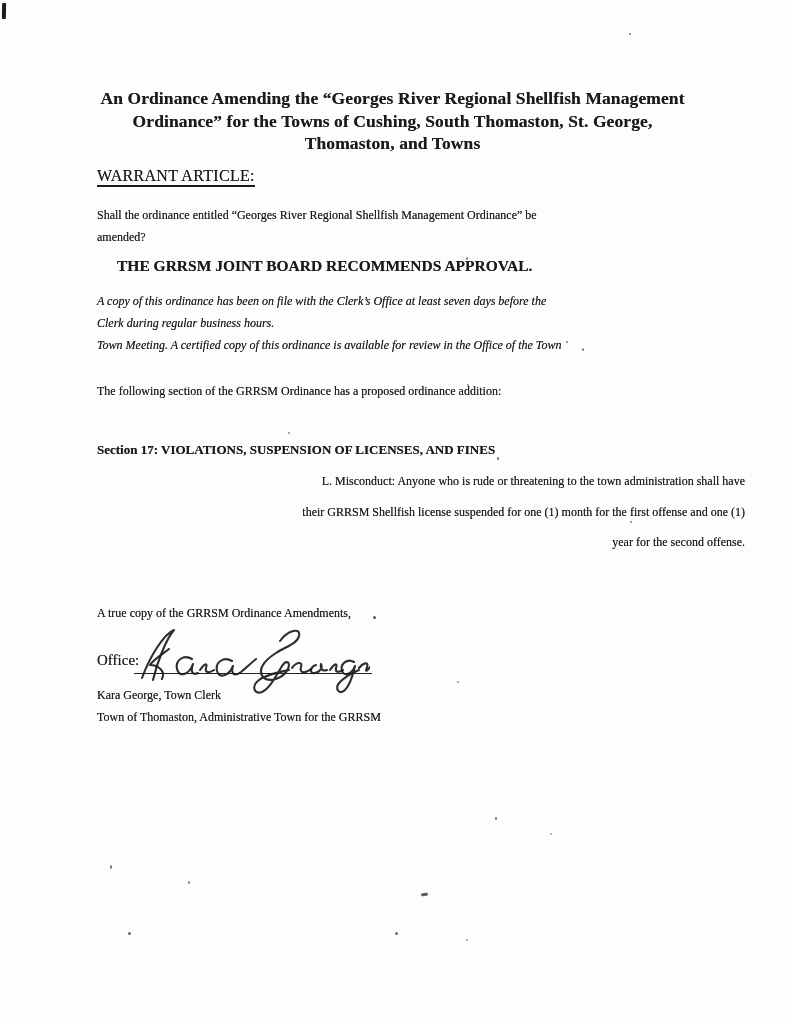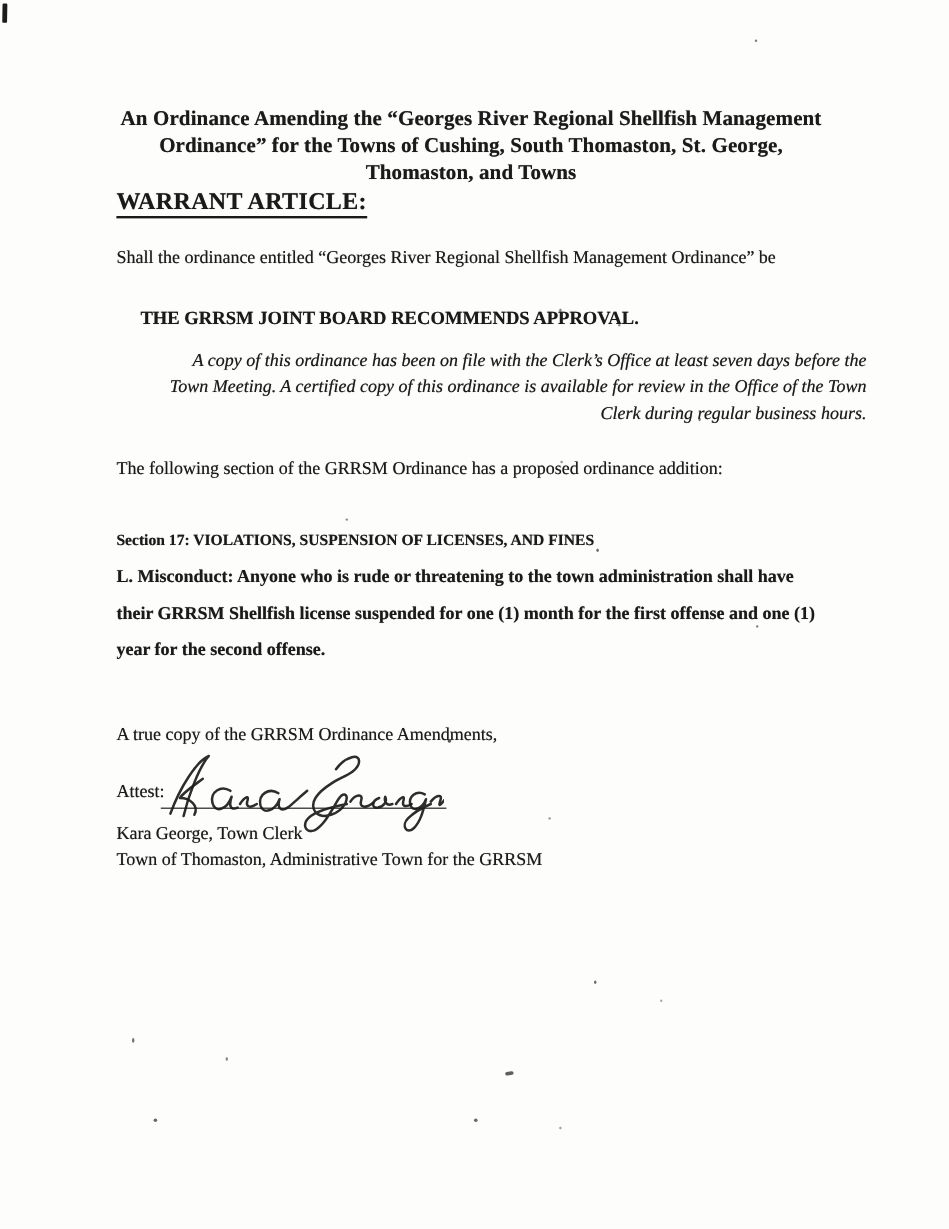--- a/index.html
+++ b/index.html
@@ -27,35 +27,35 @@
   }
 
   .title-block {
     position: absolute; top: 87px; left: 60px; width: 665px;
     text-align: center;
     font-weight: bold; font-size: 17.5px; line-height: 22.5px;
     letter-spacing: 0.1px;
   }
 
   .warrant-heading {
-    position: absolute; top: 157px; left: 97px;
-    font-weight: bold; font-size: 20px; letter-spacing: 0.3px;
+    position: absolute; top: 167px; left: 97px;
+    font-weight: normal; font-size: 16px; letter-spacing: 0.3px;
   }
   .warrant-heading span {
     border-bottom: 2px solid var(--ink);
     padding-bottom: 1px;
   }
 
-  .para { position: absolute; left: 97px; font-size: 15px; line-height: 22px; }
+  .para { position: absolute; left: 97px; font-size: 12px; line-height: 22px; }
   .question   { top: 204px; width: 620px; }
   .recommend  { top: 255px; font-weight: bold; font-size: 15.5px; margin-left: 20px; }
-  .notice     { top: 290px; width: 625px; font-style: italic; text-align: right; }
+  .notice     { top: 290px; width: 625px; font-style: italic; }
   .intro      { top: 380px; width: 640px; }
   .section-heading { top: 439px; font-weight: bold; font-size: 13px; }
-  .amendment  { top: 466px; width: 648px; font-weight: bold; line-height: 30.5px; }
+  .amendment  { top: 466px; width: 648px; font-weight: normal; line-height: 30.5px; text-align: right; }
   .true-copy  { top: 602px; width: 620px; }
   .signer-name { top: 684px; }
   .signer-org  { top: 706px; }
 
   .attest-row { position: absolute; left: 97px; top: 652px; font-size: 15px; }
   .signature-line {
     position: absolute; left: 134px; top: 673px;
     width: 238px; height: 1.4px; background: #222;
     text-shadow: none;
   }
@@ -83,43 +83,44 @@
     <div>Ordinance” for the Towns of Cushing, South Thomaston, St. George,</div>
     <div>Thomaston, and Towns</div>
   </div>
 
   <div class="warrant-heading">
     <span>WARRANT ARTICLE:</span>
   </div>
 
   <div class="para question">
     <div>Shall the ordinance entitled “Georges River Regional Shellfish Management Ordinance” be</div>
+    <div>amended?</div>
   </div>
 
   <div class="para recommend">THE GRRSM JOINT BOARD RECOMMENDS APPROVAL.</div>
 
   <div class="para notice">
     <div>A copy of this ordinance has been on file with the Clerk’s Office at least seven days before the</div>
+    <div>Clerk during regular business hours.</div>
     <div>Town Meeting. A certified copy of this ordinance is available for review in the Office of the Town</div>
-    <div>Clerk during regular business hours.</div>
   </div>
 
   <div class="para intro">The following section of the GRRSM Ordinance has a proposed ordinance addition:</div>
 
   <div class="para section-heading">Section 17: VIOLATIONS, SUSPENSION OF LICENSES, AND FINES</div>
 
   <div class="para amendment">
     <div>L. Misconduct: Anyone who is rude or threatening to the town administration shall have</div>
     <div>their GRRSM Shellfish license suspended for one (1) month for the first offense and one (1)</div>
     <div>year for the second offense.</div>
   </div>
 
   <div class="para true-copy">A true copy of the GRRSM Ordinance Amendments,</div>
 
-  <div class="attest-row">Attest:</div>
+  <div class="attest-row">Office:</div>
 
   <div class="signature-line"></div>
 
   <svg class="signature-svg" viewBox="0 0 232 68" role="img" aria-label="Kara George">
 
     <path d="M4,52 C12,30 26,8 36,4 C28,13 19,37 15,54"></path>
     <path d="M31,23 C23,29 14,35 12,39 C20,39 28,45 24,53"></path>
 
     <path d="M54,33 C46,28 37,34 39,43 C41,52 51,49 55,38 C53,44 53,50 60,47"></path>
     <path d="M62,44 C66,38 70,36 68,42 C67,46 70,48 76,44"></path>

